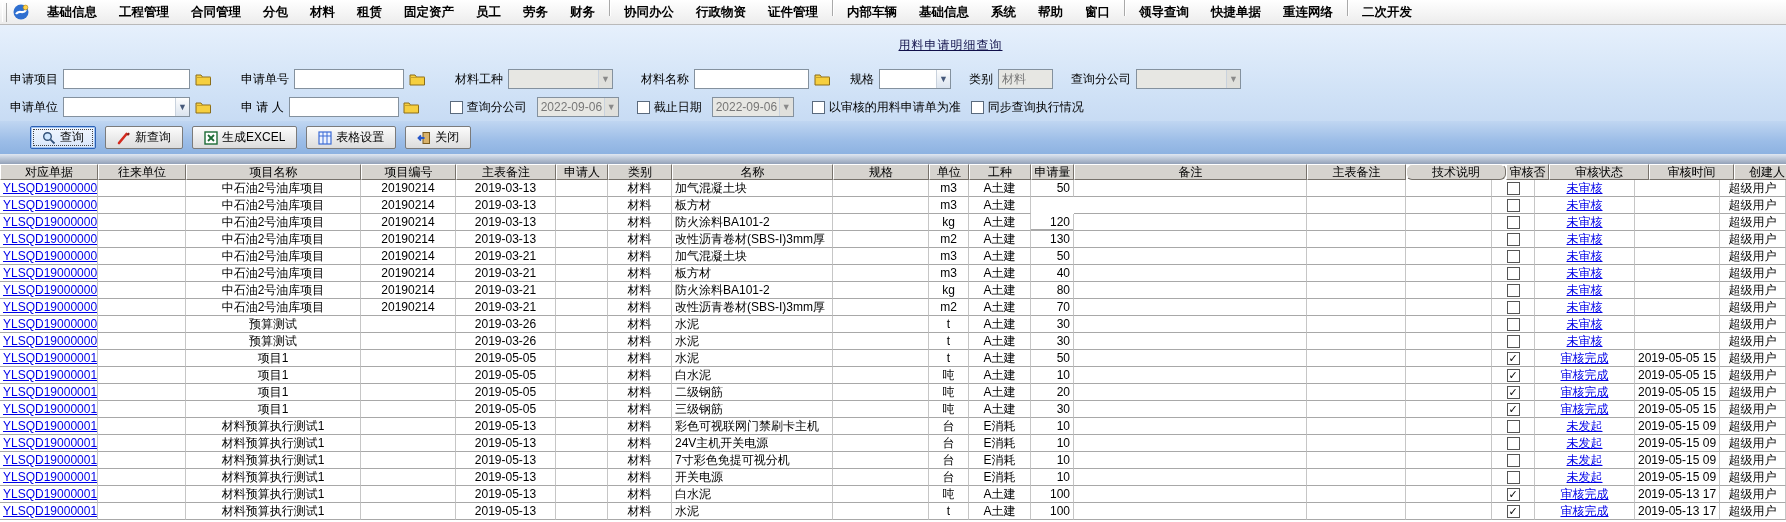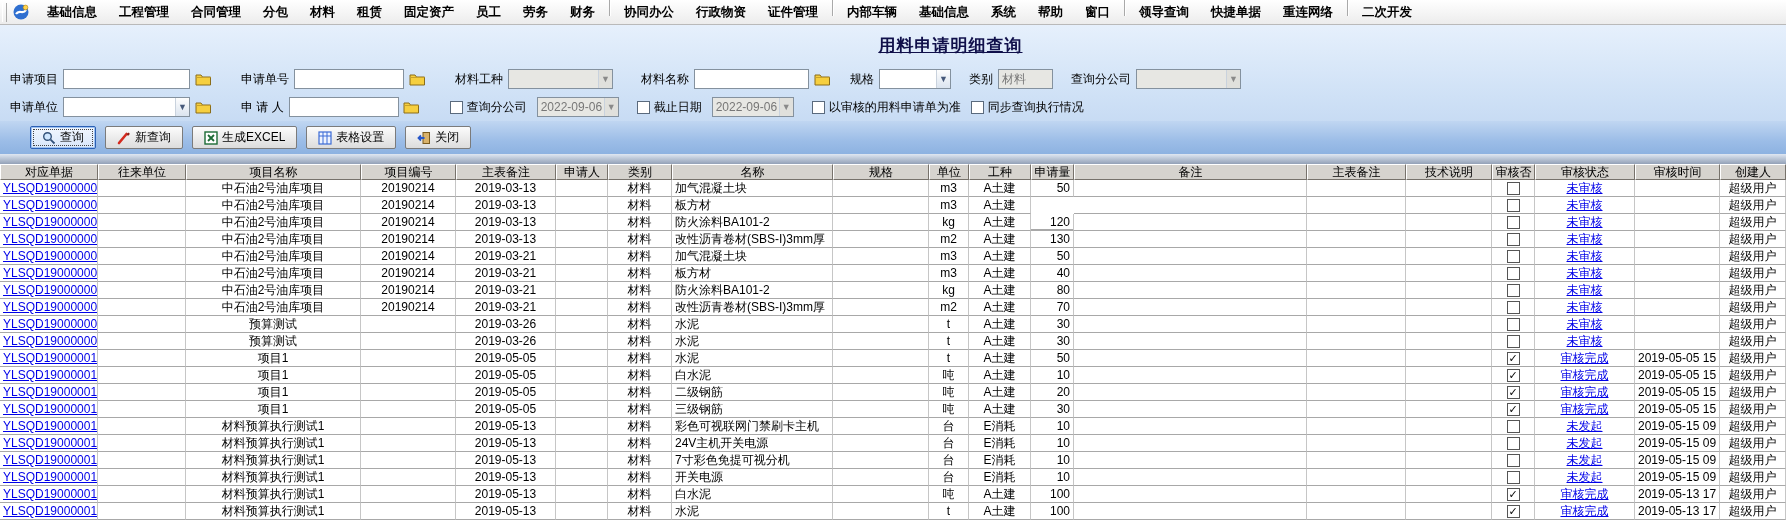--- a/index.html
+++ b/index.html
@@ -14,21 +14,21 @@
     border-left:1px solid #fff; border-right:1px solid #a8a8a8; }
   .applogo { width:18px; height:18px; margin:0 6px 0 2px; }
   .menu-item { padding:0 11px; font-size:12.5px; font-weight:bold; color:#000;
     line-height:24px; white-space:nowrap; cursor:default; }
   .menu-sep { width:1px; height:16px; background:#a9a9a9; margin:0 3px;
     box-shadow:1px 0 0 #fff; }
 
   
   #band { background:linear-gradient(180deg,#e6f0fc 0%,#cfe1f6 55%,#bed4f0 100%); }
   #title-row { height:40px; display:flex; align-items:center; justify-content:center; }
-  #page-title { font-size:17px; font-weight:bold; color:#10104a;
+  #page-title { font-size:12px; font-weight:normal; color:#10104a;
     text-decoration:underline; letter-spacing:1px; margin-left:115px; }
 
   .frow { height:28px; display:flex; align-items:center; padding-left:10px; }
   .flabel { font-size:12px; color:#000; white-space:nowrap; margin-right:5px; }
   .ftext { height:20px; border:1px solid #84919e; background:#fff; padding:0 3px;
     font-size:12px; }
   .ftext:disabled, .combo.disabled { background:#e7e7e3; color:#777; }
   .w127{width:127px;} .w110{width:110px;} .w115{width:115px;} .w105{width:105px;}
   .w82{width:82px;} .w72{width:72px;} .w55{width:55px;}
   .combo { height:20px; border:1px solid #84919e; background:#fff; display:flex;
@@ -252,21 +252,21 @@
       <div class="th" style="width: 100px;">主表备注</div>
       <div class="th" style="width: 52px;">申请人</div>
       <div class="th" style="width: 64px;">类别</div>
       <div class="th" style="width: 161px;">名称</div>
       <div class="th" style="width: 96px;">规格</div>
       <div class="th" style="width: 40px;">单位</div>
       <div class="th" style="width: 62px;">工种</div>
       <div class="th" style="width: 43px;">申请量</div>
       <div class="th" style="width: 233px;">备注</div>
       <div class="th" style="width: 99px;">主表备注</div>
-      <div class="th" style="width: 86px;">技术说明</div>
+      <div class="th" style="width: 100px; border-radius: 6px;">技术说明</div>
       <div class="th" style="width: 43px;">审核否</div>
       <div class="th" style="width: 100px;">审核状态</div>
       <div class="th" style="width: 85px;">审核时间</div>
       <div class="th" style="width: 66px;">创建人</div>
     </div>
     <div class="tr">
       <div class="td al" style="width: 98px;">
         <a class="doclink">YLSQD190000006</a>
       </div>
       <div class="td ac" style="width: 88px;"></div>

